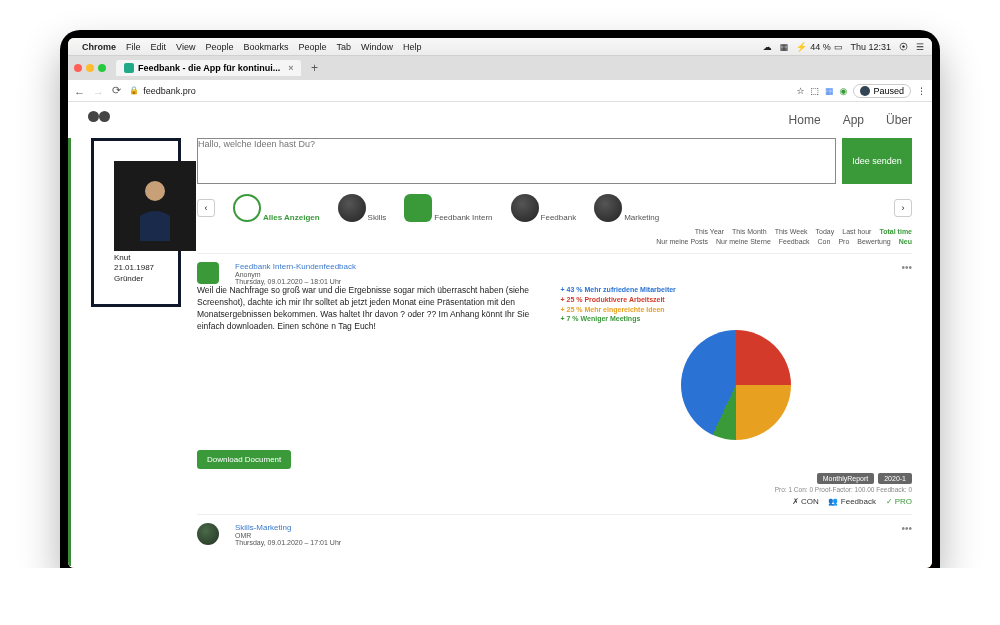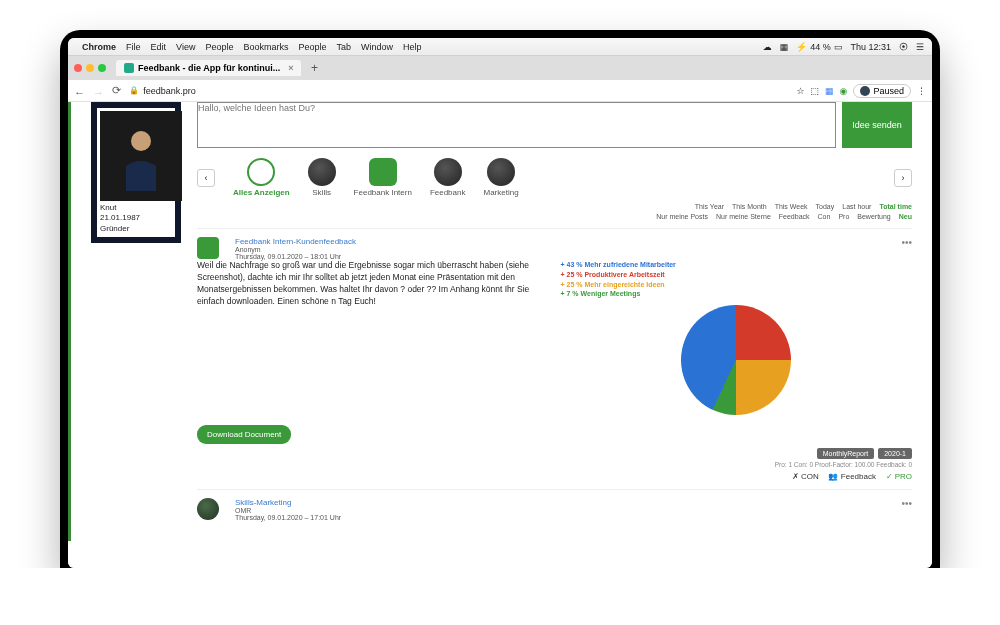--- a/index.html
+++ b/index.html
@@ -32,33 +32,33 @@
 
 .page { flex: 1; overflow: auto; background: #fff; font-size: 10px; color: #222; }
 .topnav { height: 36px; display: flex; align-items: center; padding: 0 20px; }
 .logo { width: 22px; height: 22px; position: relative; }
 .logo::before, .logo::after { content:''; width: 11px; height: 11px; border-radius: 50%; background: #444; position: absolute; top: 2px; }
 .logo::before { left: 0; } .logo::after { right: 0; }
 .navlinks { margin-left: auto; display: flex; gap: 22px; font-size: 12px; color: #555; }
 
 .content { display: flex; padding: 0 20px 20px 20px; gap: 16px; border-left: 3px solid #3a8a3a; margin-left: 0; }
 .sidebar { width: 90px; }
-.profile { border: 6px solid #0f172a; padding: 3px; }
+.profile { border: 3px solid #0f172a; padding: 20px; }
 .photo { width: 82px; height: 90px; background: #1a1a1a; display: flex; align-items: center; justify-content: center; }
 .photo svg { width: 50px; height: 70px; }
 .pinfo { font-size: 8px; line-height: 1.3; margin-top: 2px; }
 
 .main { flex: 1; }
 .inputrow { display: flex; gap: 6px; }
 .ideabox { flex: 1; height: 46px; border: 1px solid #888; resize: none; font-size: 9px; padding: 0; color: #888; }
 .sendbtn { width: 70px; background: #3a9a3a; color: #fff; border: none; font-size: 9px; cursor: pointer; }
 
 .catrow { display: flex; align-items: center; margin-top: 10px; gap: 18px; }
 .catarrow { width: 18px; height: 18px; border: 1px solid #ccc; border-radius: 3px; display: flex; align-items: center; justify-content: center; font-size: 9px; cursor: pointer; }
-.cat { display: flex; flex-direction: column; align-items: center; gap: 2px; }
+.cat { display: flex; flex-direction: row; align-items: flex-end; gap: 2px; }
 .caticon { width: 28px; height: 28px; border-radius: 50%; }
 .caticon.active { border: 2px solid #3a9a3a; background: #fff; }
 .caticon.dark { background: radial-gradient(circle at 40% 35%, #555, #222); }
 .caticon.green { background: #3a9a3a; border-radius: 6px; }
 .catlabel { font-size: 8px; color: #555; }
 .catlabel.active { color: #3a9a3a; font-weight: bold; }
 
 .filters1 { display: flex; justify-content: flex-end; gap: 8px; font-size: 7px; color: #555; margin-top: 6px; }
 .filters1 .active { color: #3a9a3a; font-weight: bold; }
 .filters2 { display: flex; justify-content: flex-end; gap: 8px; font-size: 7px; color: #555; margin-top: 3px; }
@@ -70,21 +70,21 @@
 .picon.dark { background: radial-gradient(circle at 40% 35%, #4a6a4a, #223322); border-radius: 50%; }
 .ptitle { font-size: 8px; color: #3a7acc; }
 .psub { font-size: 7px; color: #555; }
 .pdots { margin-left: auto; font-size: 10px; color: #888; cursor: pointer; }
 .pbody { display: flex; gap: 12px; margin-top: 0; }
 .ptext { flex: 1; font-size: 8.5px; line-height: 1.4; }
 .chartcol { flex: 1; }
 .legend { font-size: 7px; font-weight: bold; line-height: 1.4; }
 .legend .l1{color:#2a72d4}.legend .l2{color:#d43a2a}.legend .l3{color:#e8a020}.legend .l4{color:#3a9a3a}
 .pie { width: 110px; height: 110px; border-radius: 50%; margin: 6px auto 0 auto; background: conic-gradient(#d43a2a 0 25%, #e8a020 25% 50%, #3a9a3a 50% 57%, #2a72d4 57% 100%); }
-.dlbtn { background: #3a9a3a; color: #fff; border: none; padding: 5px 10px; font-size: 8px; border-radius: 9px; margin-top: 10px; cursor: pointer; }
+.dlbtn { background: #3a9a3a; color: #fff; border: none; padding: 5px 10px; font-size: 8px; border-radius: 3px; margin-top: 10px; cursor: pointer; }
 .tags { display: flex; justify-content: flex-end; gap: 4px; margin-top: 4px; }
 .tag { background: #666; color: #fff; font-size: 7px; padding: 2px 6px; border-radius: 2px; }
 .stats { text-align: right; font-size: 6.5px; color: #888; margin-top: 2px; }
 .reactions { display: flex; justify-content: flex-end; gap: 10px; font-size: 8px; margin-top: 4px; align-items: center; }
 .react { display: flex; align-items: center; gap: 2px; }
 .react.con { color: #333; }
 .react.fb { color: #333; }
 .react.pro { color: #3a9a3a; }
 </style>
 </head>
@@ -143,20 +143,28 @@
     <span style="color:#3a9a3a">◉</span>
     <div class="paused">
       <div class="av"></div>
       <span>Paused</span>
     </div>
     <span>⋮</span>
   </div>
 </div>
 
 <div class="page">
+  <div class="topnav">
+    <div class="logo"></div>
+    <div class="navlinks">
+      <span>Home</span>
+      <span>App</span>
+      <span>Über</span>
+    </div>
+  </div>
 
   <div class="content">
     <div class="sidebar">
       <div class="profile">
         <div class="photo">
           <svg viewBox="0 0 50 70">
                   <circle cx="25" cy="20" r="10" fill="#c8a078"></circle>
                   <path d="M10 70 L10 45 Q25 35 40 45 L40 70 Z" fill="#1a2a4a"></path>
                 </svg>
         </div>

